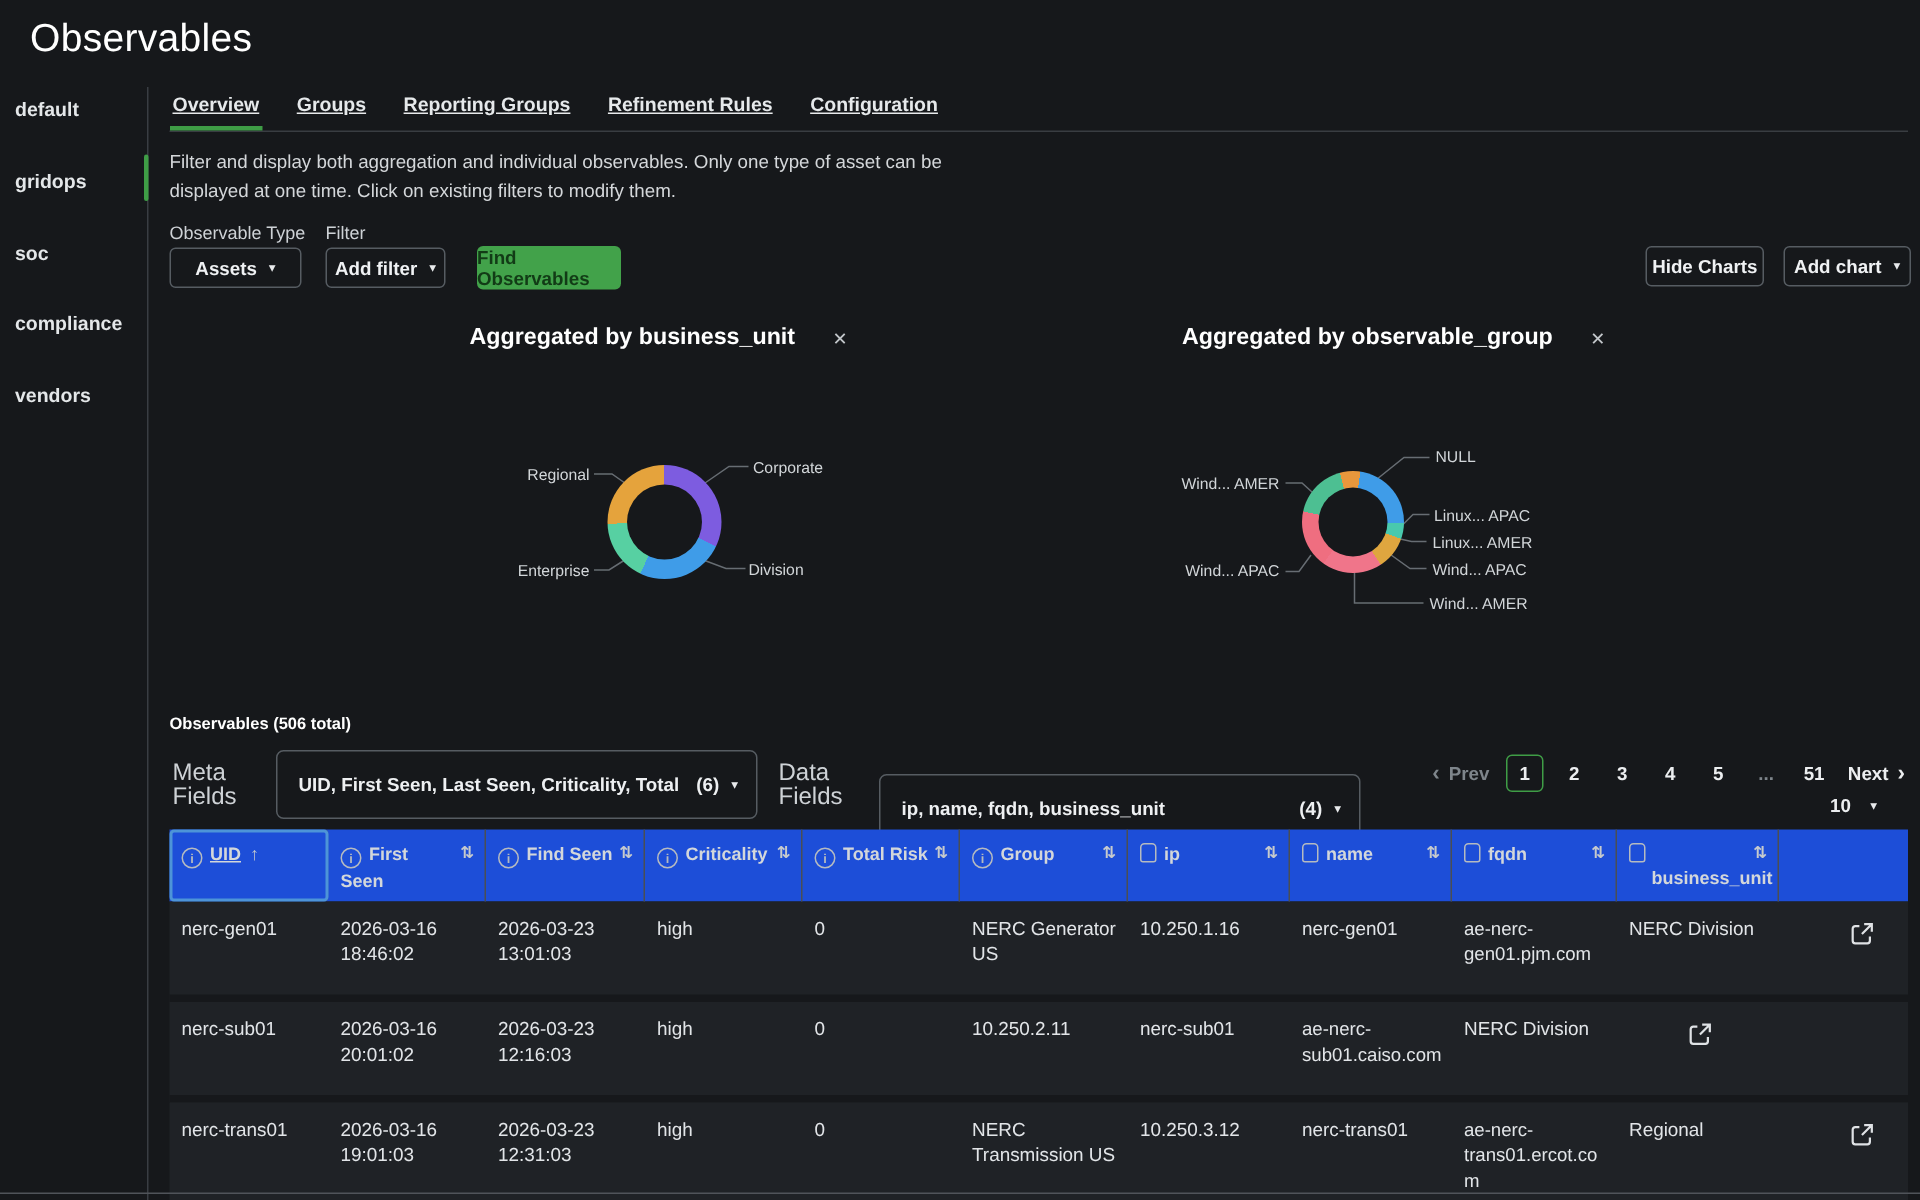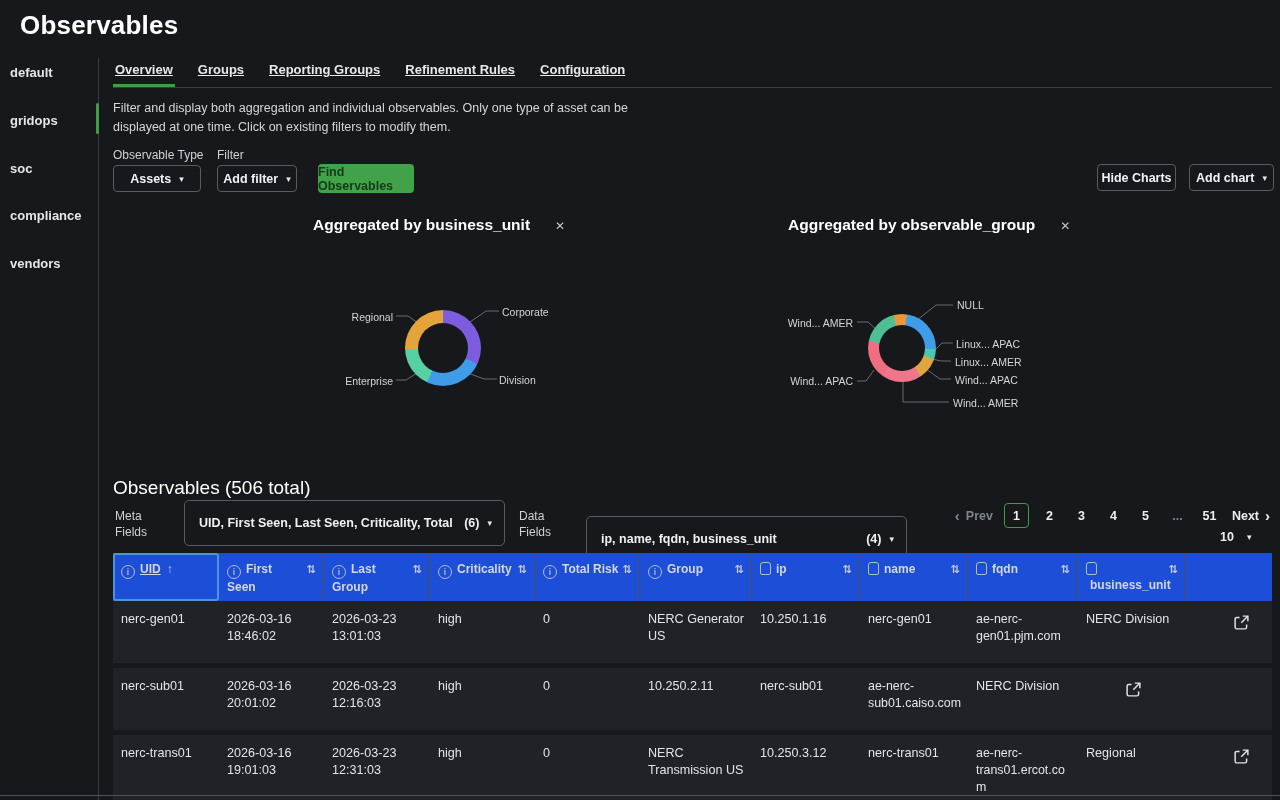--- a/index.html
+++ b/index.html
@@ -1,21 +1,21 @@
 <!DOCTYPE html>
 <html><head>
 <meta charset="utf-8">
 <style>
   html,body{margin:0;padding:0;background:#16181b;}
   body{width:1280px;height:800px;overflow:hidden;font-family:"Liberation Sans","DejaVu Sans",sans-serif;
        -webkit-font-smoothing:antialiased;color:#e8eaec;}
   .app{position:relative;width:1280px;height:800px;}
 
   
-  .page-title{position:absolute;left:20px;top:10px;font-size:26px;font-weight:700;color:#ffffff;letter-spacing:.2px;}
+  .page-title{position:absolute;left:20px;top:10px;font-size:26px;font-weight:400;color:#ffffff;letter-spacing:.2px;}
   .side-item{position:absolute;left:10px;width:80px;font-size:13px;font-weight:600;color:#e4e7e9;cursor:pointer;}
   .side-item.b{font-weight:700;}
   .side-divider{position:absolute;left:98px;top:58px;width:1px;height:742px;background:#393d43;}
   .side-active-bar{position:absolute;left:96px;top:103px;width:3px;height:31px;background:#3f9d46;border-radius:2px;}
 
   
   .tabs{position:absolute;left:113px;top:60px;width:1159px;display:flex;gap:21px;border-bottom:1px solid #393d42;text-decoration:underline;}
   .tab{font-size:13px;font-weight:600;color:#e6e9eb;padding:2px 2px 10px 2px;cursor:pointer;}
   .tab.active{font-weight:700;box-shadow:inset 0 -3px 0 #3f9d46;}
 
@@ -36,22 +36,22 @@
   .donut::after{content:"";position:absolute;border-radius:50%;background:#16181b;}
   .d1{left:405px;top:310px;width:76px;height:76px;}
   .d1::after{inset:13px;}
   .d2{left:868px;top:314px;width:68px;height:68px;}
   .d2::after{inset:11px;}
   .clabel{position:absolute;font-size:10.5px;color:#d2d6d9;white-space:nowrap;}
   .clabel.r{width:88px;text-align:right;}
   .lines{position:absolute;left:0;top:0;pointer-events:none;}
 
   
-  .obs-heading{position:absolute;left:113px;top:477px;font-size:19px;font-weight:400;color:#ffffff;}
-  .fields-label{position:absolute;width:42px;font-size:12px;line-height:16px;color:#ced2d6;}
+  .obs-heading{position:absolute;left:113px;top:477px;font-size:11px;font-weight:700;color:#ffffff;}
+  .fields-label{position:absolute;width:42px;font-size:16px;line-height:16px;color:#ced2d6;}
   .fields-box{position:absolute;height:46px;box-sizing:border-box;border:1px solid #565c62;border-radius:5px;
               display:flex;align-items:center;padding:0 12px 0 14px;gap:8px;cursor:pointer;}
   .fields-box .val{flex:1;font-size:12.5px;font-weight:600;color:#eef0f2;white-space:nowrap;overflow:hidden;}
   .fields-box .cnt{font-size:12.5px;font-weight:700;color:#eef0f2;}
   .fields-box .caret{font-size:9px;color:#e8eaec;}
 
   
   .pager{position:absolute;left:948px;top:503px;width:324px;display:flex;align-items:center;justify-content:flex-end;gap:9px;}
   .pg{min-width:23px;height:23px;display:flex;align-items:center;justify-content:center;
       font-size:12.5px;font-weight:700;color:#eceef0;cursor:pointer;border-radius:4px;}
@@ -217,42 +217,42 @@
 
   <div class="tbl">
     <div class="trow thead">
       <div class="th selected">
         <span class="icon-info">i</span><span class="lbl u">UID</span><span class="sort asc">↑</span>
       </div>
       <div class="th">
         <span class="icon-info">i</span><span class="lbl">First Seen</span><span class="sort">⇅</span>
       </div>
       <div class="th">
-        <span class="icon-info">i</span><span class="lbl">Last Group</span><span class="sort">⇅</span>
+        <span class="icon-info">i</span><span class="lbl">Find Seen</span><span class="sort">⇅</span>
       </div>
       <div class="th">
         <span class="icon-info">i</span><span class="lbl">Criticality</span><span class="sort">⇅</span>
       </div>
       <div class="th">
         <span class="icon-info">i</span><span class="lbl">Total Risk</span><span class="sort">⇅</span>
       </div>
       <div class="th">
         <span class="icon-info">i</span><span class="lbl">Group</span><span class="sort">⇅</span>
       </div>
       <div class="th">
         <span class="icon-data"></span><span class="lbl">ip</span><span class="sort">⇅</span>
       </div>
       <div class="th">
         <span class="icon-data"></span><span class="lbl">name</span><span class="sort">⇅</span>
       </div>
       <div class="th">
         <span class="icon-data"></span><span class="lbl">fqdn</span><span class="sort">⇅</span>
       </div>
       <div class="th">
-        <span class="icon-data"></span><br><span class="lbl" style="margin-left:4px">business_unit</span><span class="sort">⇅</span>
+        <span class="icon-data"></span><br><span class="lbl" style="margin-left:15px">business_unit</span><span class="sort">⇅</span>
       </div>
       <div class="th"></div>
     </div>
 
     <div class="trow tr">
       <div class="td">nerc-gen01</div>
       <div class="td">2026-03-16 18:46:02</div>
       <div class="td">2026-03-23 13:01:03</div>
       <div class="td">high</div>
       <div class="td">0</div>

